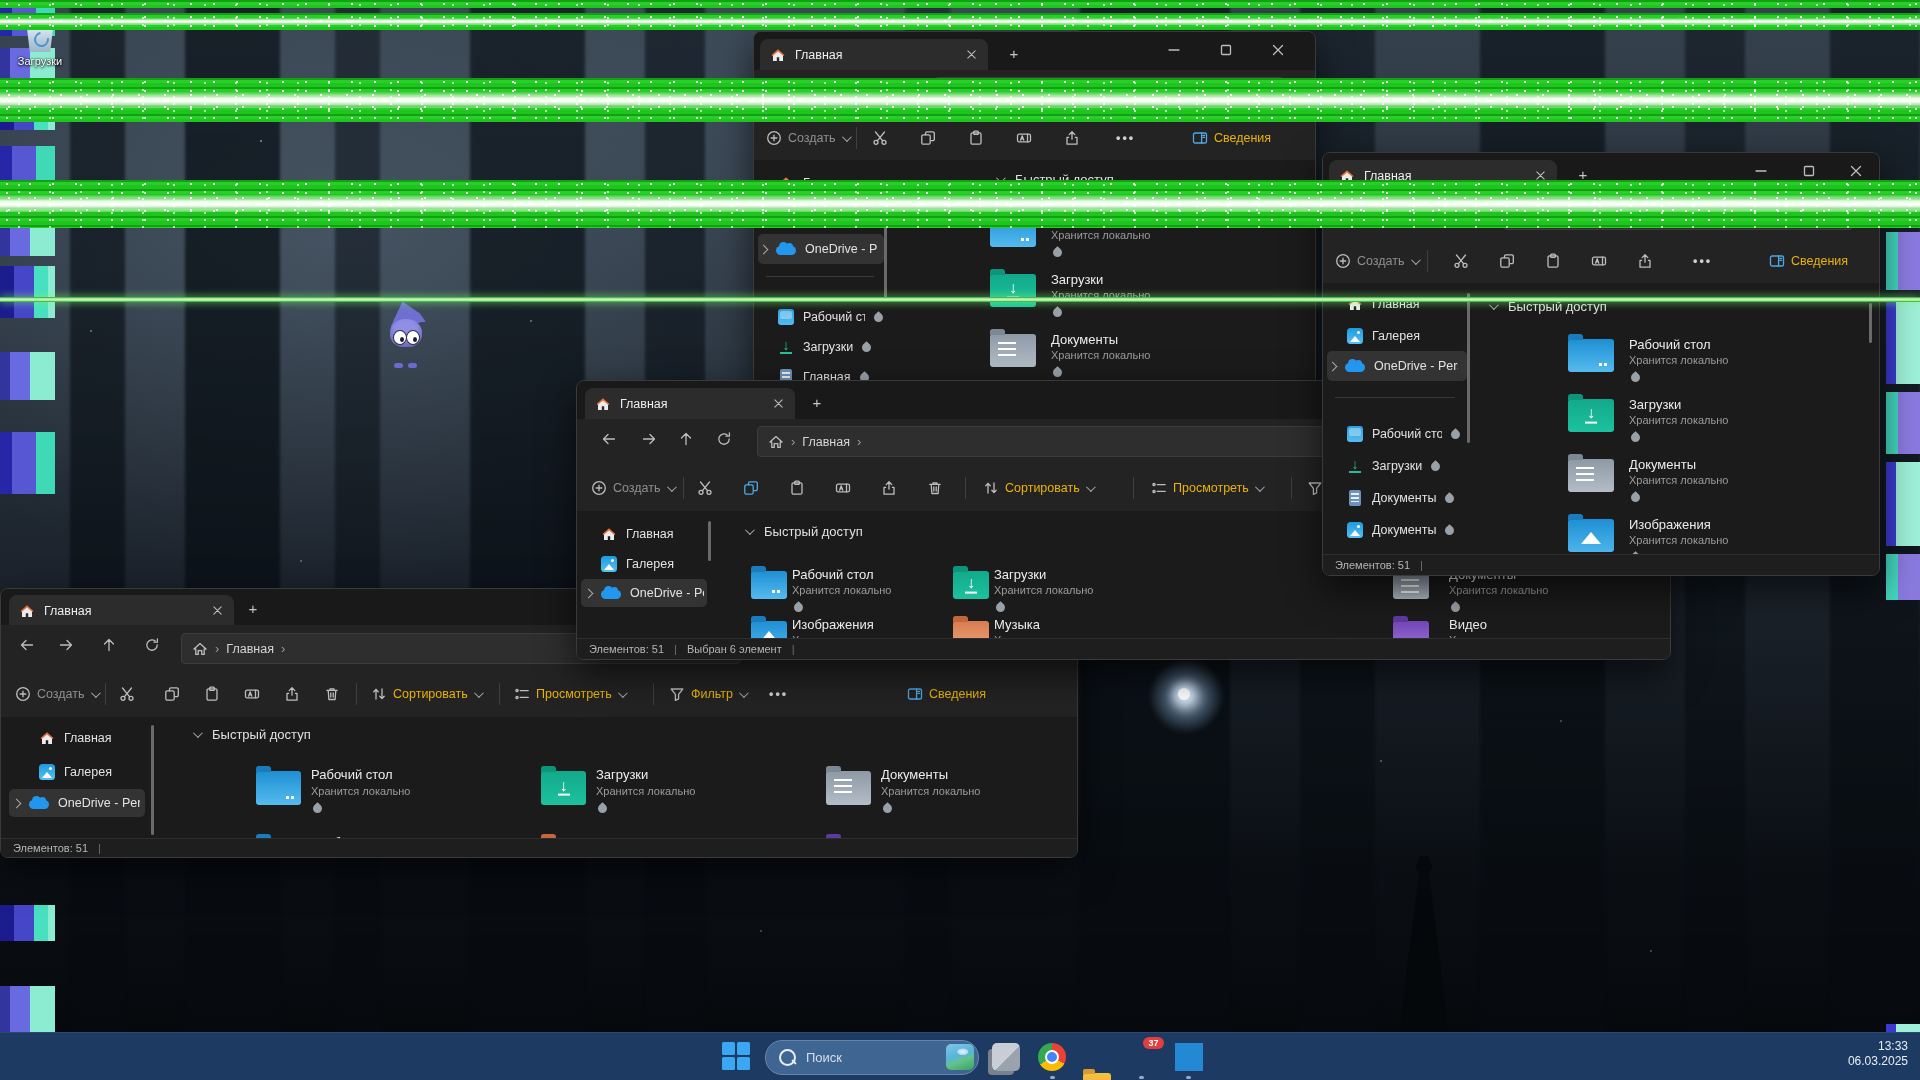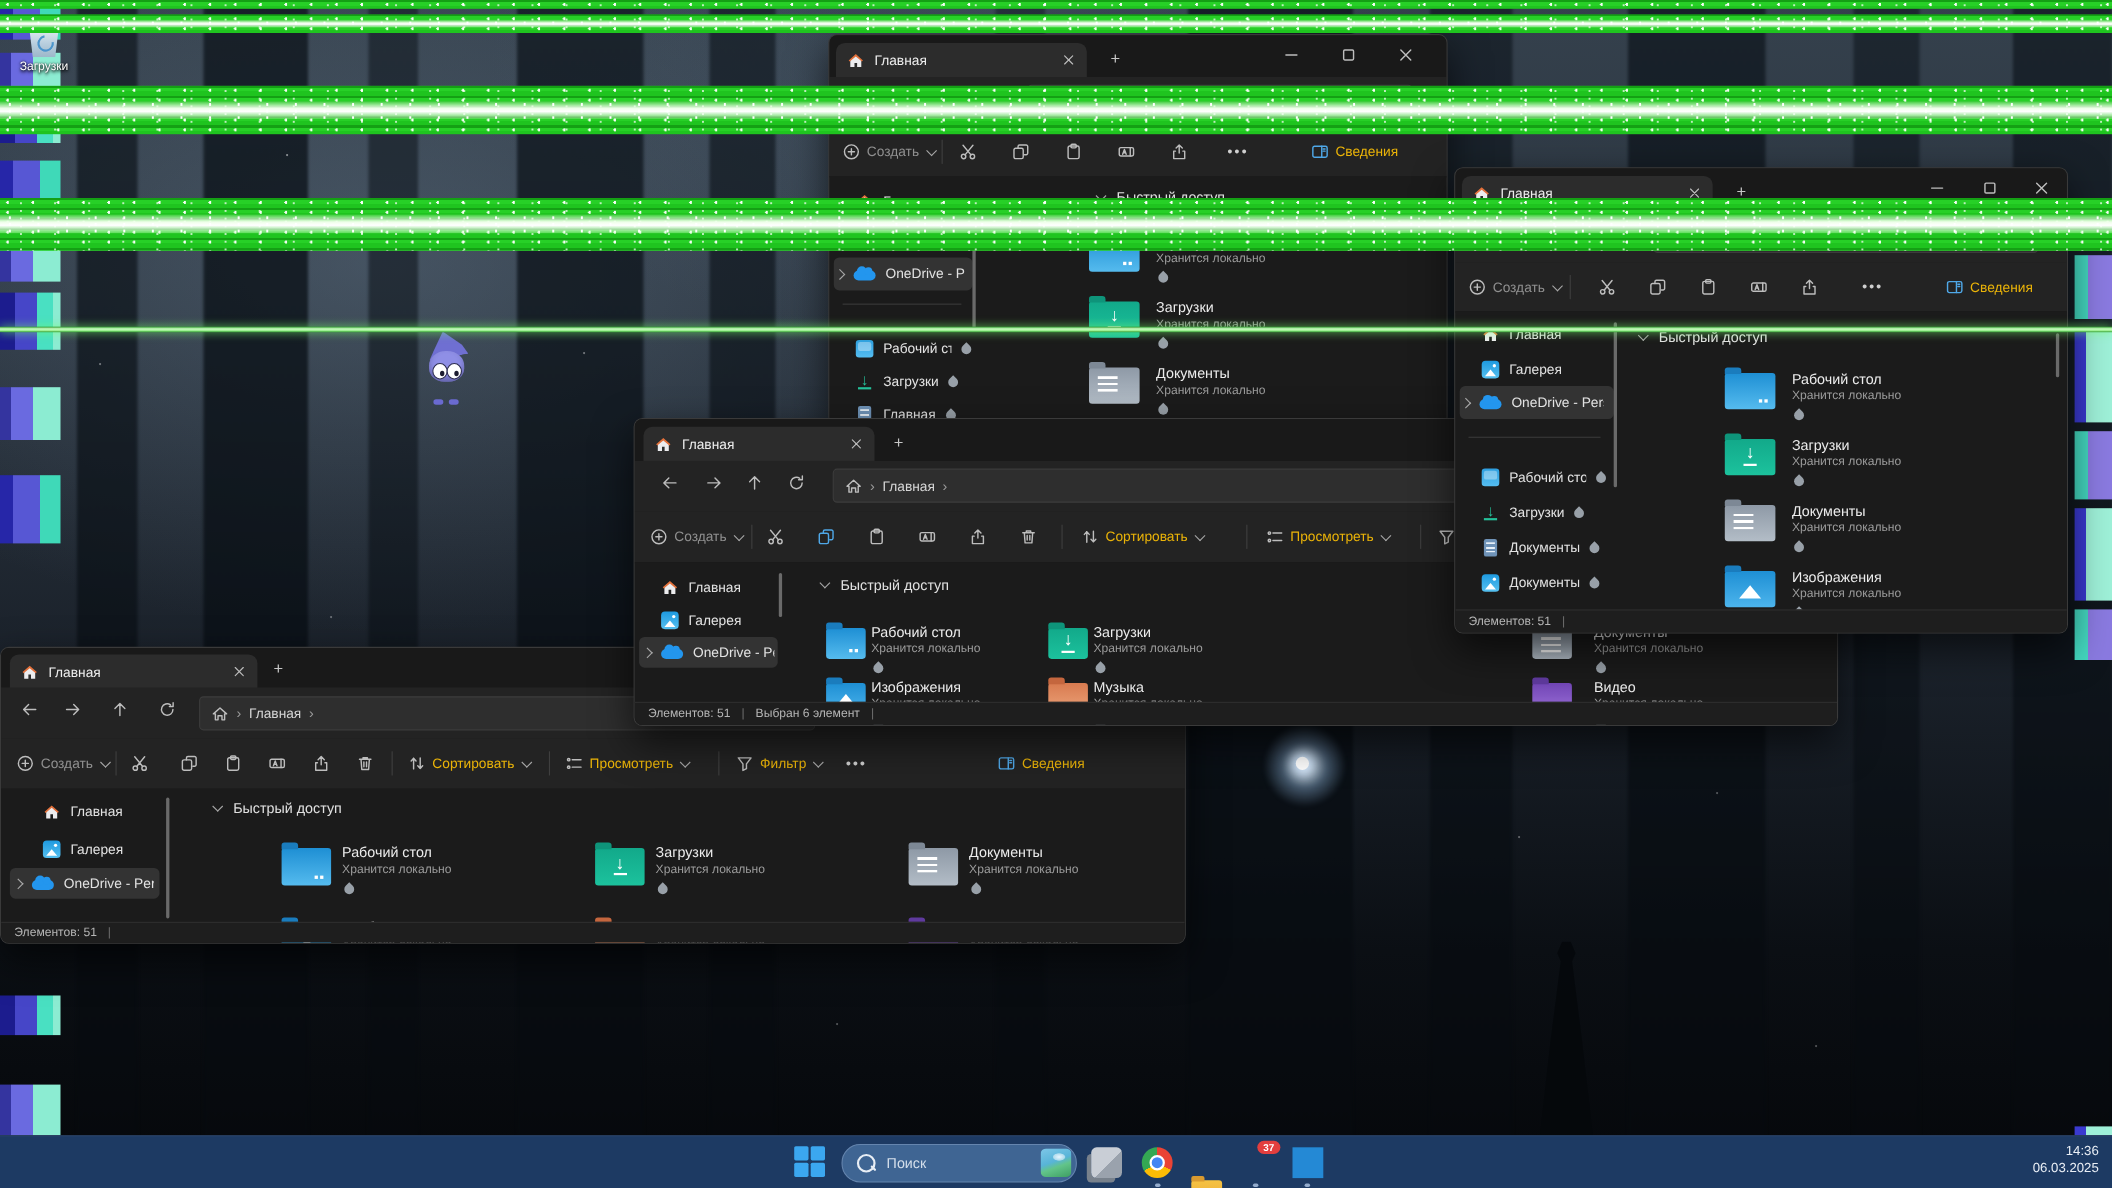--- a/index.html
+++ b/index.html
@@ -1007,16 +1007,16 @@
   <div class="tkicon abs" id="tk-stack" style="left:992px"></div>
   <div class="tkicon abs" id="tk-chrome" style="left:1038px"></div>
   <div class="tkicon abs" id="tk-folder" style="left:1083px"></div>
 
   <div id="tg-badge">37</div>
   <div class="tkicon abs" id="tk-vscode" style="left:1175px"></div>
   <div class="run-dot abs" style="left:1050px"></div>
   <div class="run-dot abs" style="left:1139px"></div>
   <div class="run-dot abs" style="left:1186px"></div>
   <div id="clock">
-    <div>14:36</div>
+    <div>13:33</div>
     <div>06.03.2025</div>
   </div>
 </div>
 
 </body></html>

